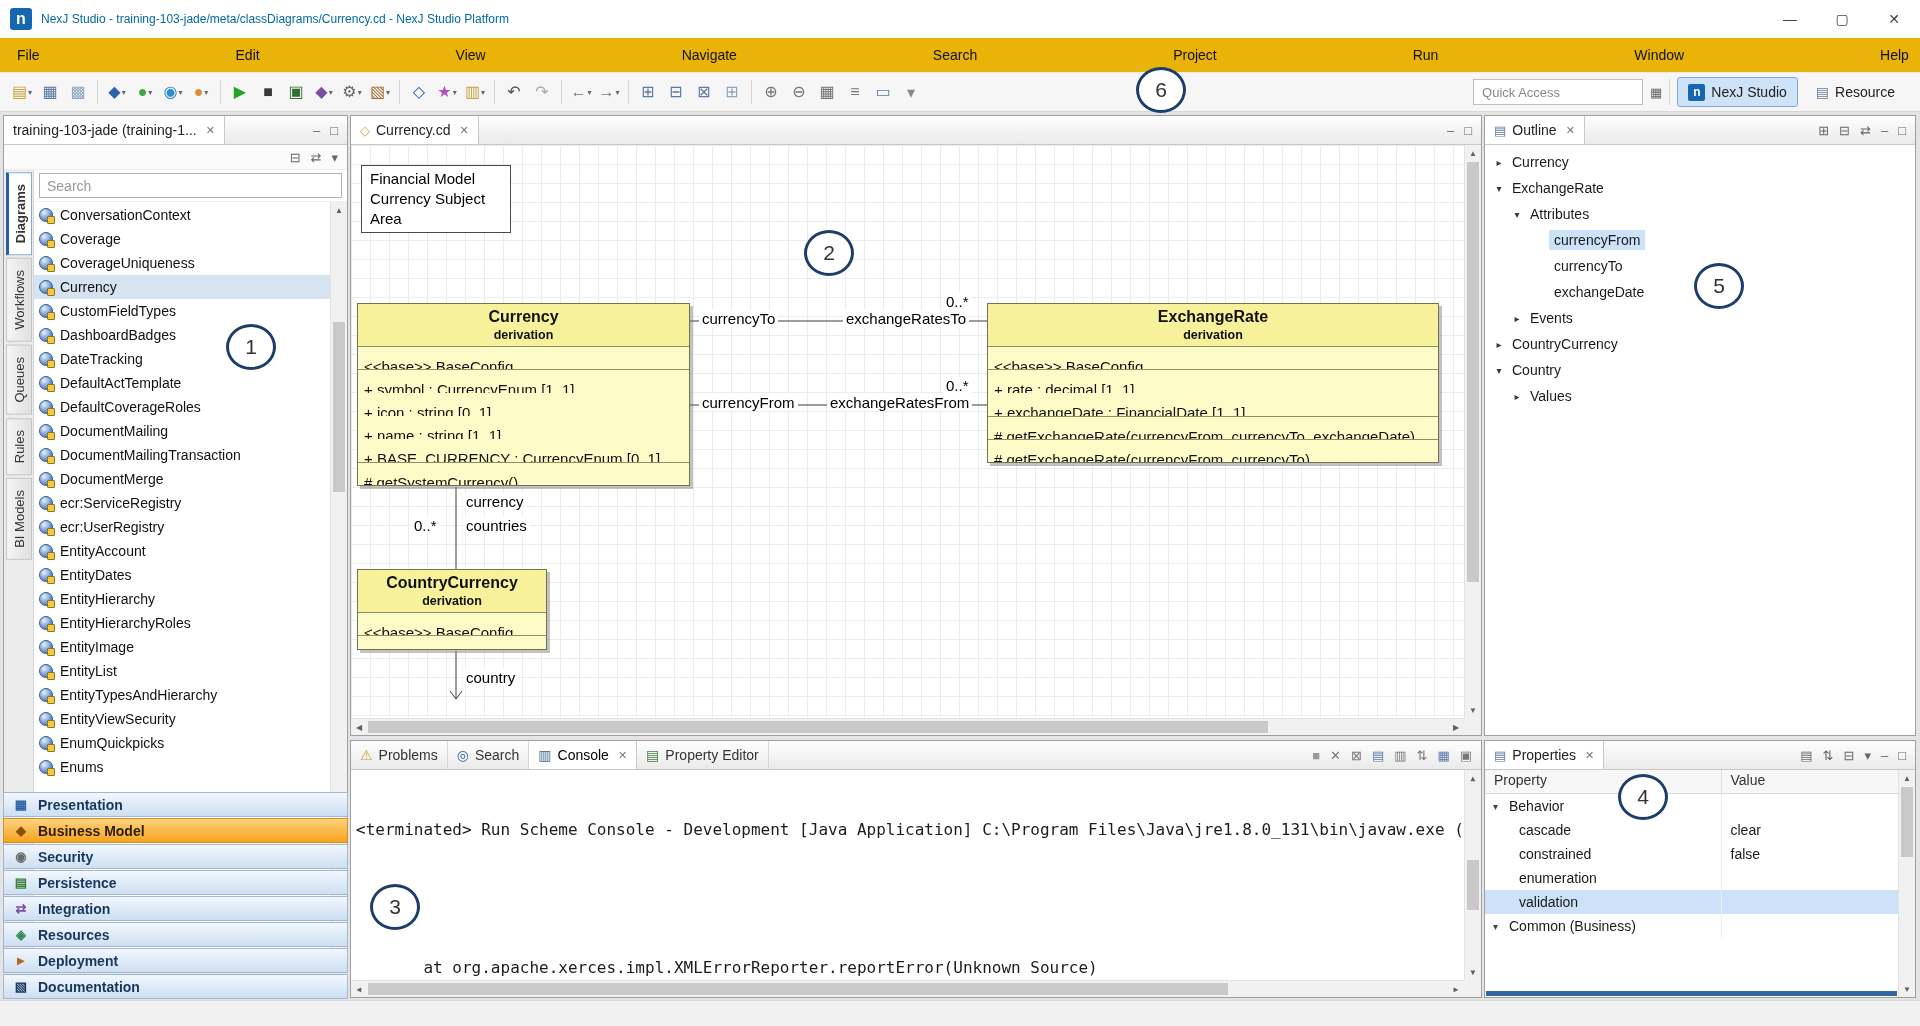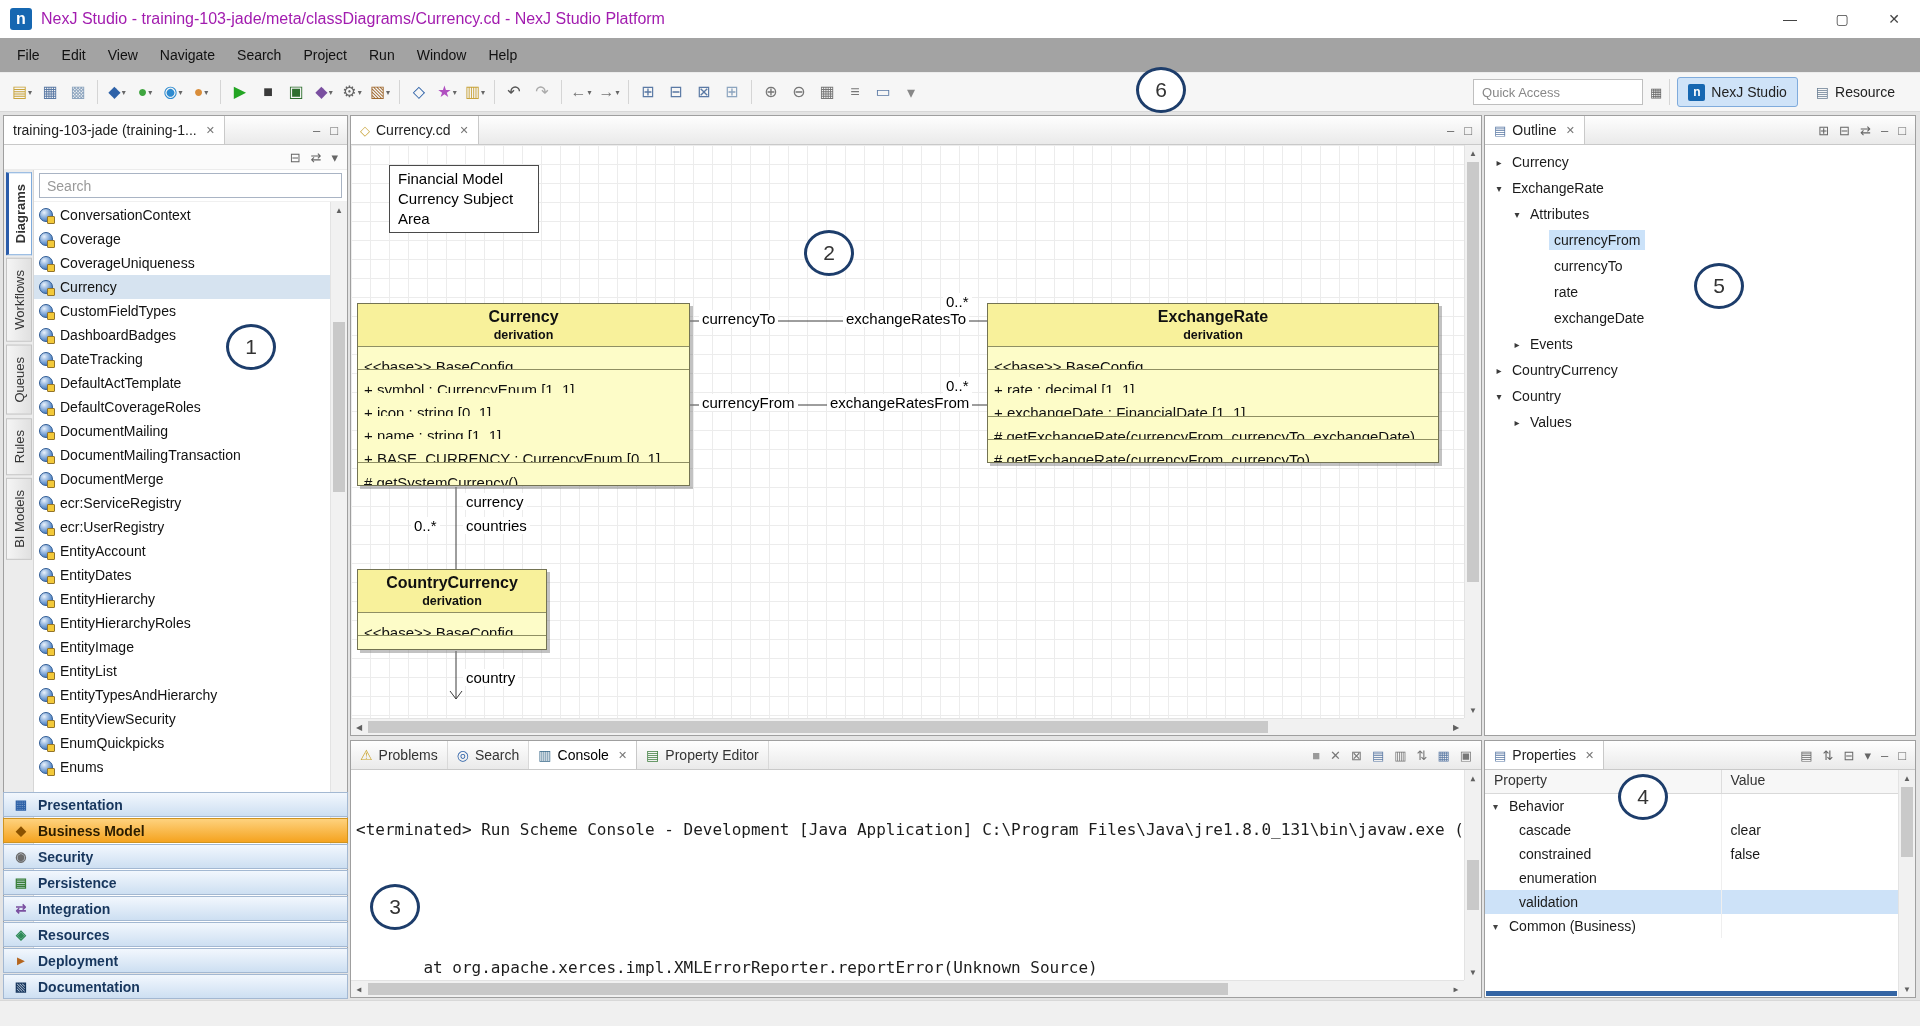--- a/index.html
+++ b/index.html
@@ -3,26 +3,26 @@
 <meta charset="utf-8">
 <style>
   * { margin:0; padding:0; box-sizing:border-box; }
   body { font-family:"Liberation Sans", sans-serif; background:#cccccc; }
   #app { position:relative; width:1920px; height:1026px; background:#e8e8e8; overflow:hidden; }
 
   
   .titlebar { height:38px; background:#ffffff; display:flex; align-items:center; padding-left:10px; gap:9px; }
   .logo { width:22px; height:22px; background:#1667b1; color:#fff; font-weight:bold; font-size:16px;
           display:flex; align-items:center; justify-content:center; border-radius:3px; flex:none; }
-  .title-text { font-size:16px; color:#a21caf; white-space:nowrap;text-align:right; }
+  .title-text { font-size:12px; color:#0369a1; white-space:nowrap;text-align:right; }
   .win-controls { margin-left:auto; display:flex; height:100%; }
   .win-btn { width:52px; height:100%; display:flex; align-items:center; justify-content:center; font-size:14px; color:#444; }
 
   
-  .menubar { height:34px; background:#a3a3a3; display:flex; align-items:center; padding-left:6px; }
+  .menubar { height:34px; background:#eab308; display:flex; align-items:center; padding-left:6px;justify-content:space-between; }
   .menu-item { padding:7px 11px; font-size:14px; color:#111; }
 
   
   .toolbar { height:40px; background:#f6f6f6; border-top:1px solid #ececec; border-bottom:1px solid #d8d8d8;
              display:flex; align-items:center; padding:0 8px; }
   .tb-items { display:flex; align-items:center; }
   .tb-item { height:28px; min-width:28px; padding:0 2px; display:flex; align-items:center; justify-content:center;
              font-size:16px; border-radius:3px; }
   .tb-item .g { line-height:1; }
   .tb-caret { font-size:8px; color:#666; margin-left:1px; }
@@ -98,21 +98,21 @@
   .canvas-zone { position:relative; flex:1; overflow:hidden; }
   .canvas { position:absolute; left:0; top:0; right:17px; bottom:17px; overflow:hidden; background:#ffffff;
             background-image:linear-gradient(to right,#ececec 1px,transparent 1px),
                              linear-gradient(to bottom,#ececec 1px,transparent 1px);
             background-size:19px 19px; }
   .e-vscroll { position:absolute; top:0; bottom:17px; right:0; width:17px; background:#f1f1f1; border-left:1px solid #e3e3e3; }
   .e-hscroll { right:17px; }
   .sb-corner { position:absolute; right:0; bottom:0; width:17px; height:17px; background:#f1f1f1; }
 
   .note { position:absolute; left:10px; top:20px; width:150px; background:#fff; border:1px solid #4a4a4a;
-          padding:3px 8px; font-size:15px; line-height:20px;margin-left:28px; }
+          padding:3px 8px; font-size:15px; line-height:20px; }
   .cbox { position:absolute; border:1px solid #737353; background:#fdfcc8; box-shadow:3px 3px 0 rgba(120,120,120,.45);
           font-size:15px; color:#101010; }
   .chead { background:#f8f19b; border-bottom:1px solid #8f8f63; text-align:center; padding:2px 4px; }
   .ctitle { font-weight:bold; font-size:16px; line-height:21px; }
   .csub { font-weight:bold; font-size:12.5px; line-height:17px; }
   .crow { padding:9px 6px; height:23px; line-height:21px; white-space:nowrap; overflow:hidden; }
   .cbase { border-bottom:1px solid #8f8f63; }
   .cattrs { min-height:13px; }
   .crow.u { }
   .cops .crow { text-decoration:underline; border-top:1px solid #8f8f63; }
@@ -798,24 +798,20 @@
           <div class="trow lvl2 selected">
             <span class="chev"></span>
             <span class="tlabel">currencyFrom</span>
           </div>
 
           <div class="trow lvl2">
             <span class="chev"></span>
             <span class="tlabel">currencyTo</span>
           </div>
 
-          <div class="trow lvl2">
-            <span class="chev"></span>
-            <span class="tlabel">rate</span>
-          </div>
 
           <div class="trow lvl2">
             <span class="chev"></span>
             <span class="tlabel">exchangeDate</span>
           </div>
 
 
           <div class="trow lvl1">
             <span class="chev">▸</span>
             <span class="tlabel">Events</span>

